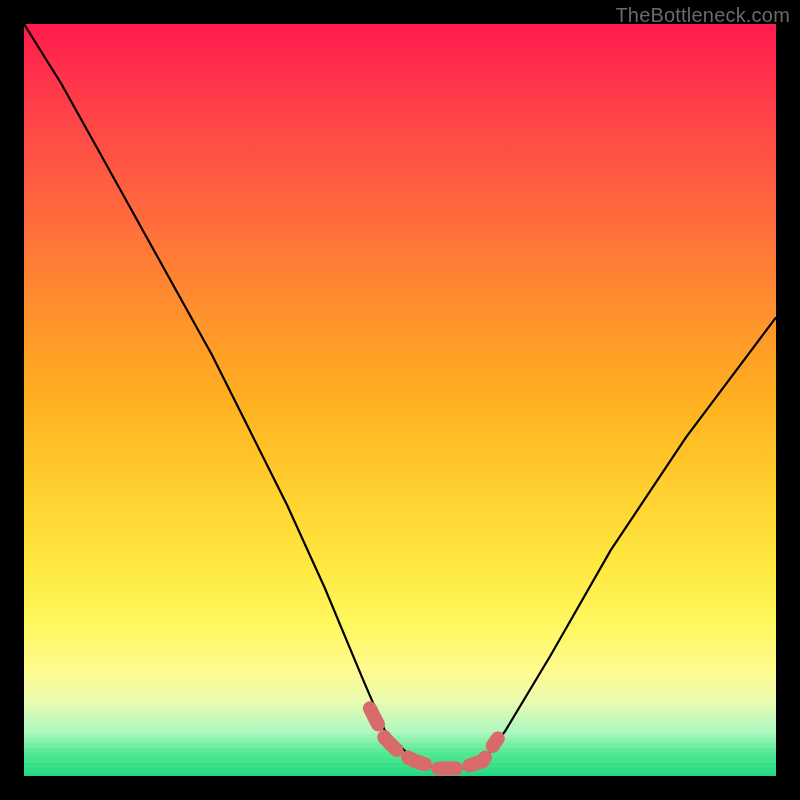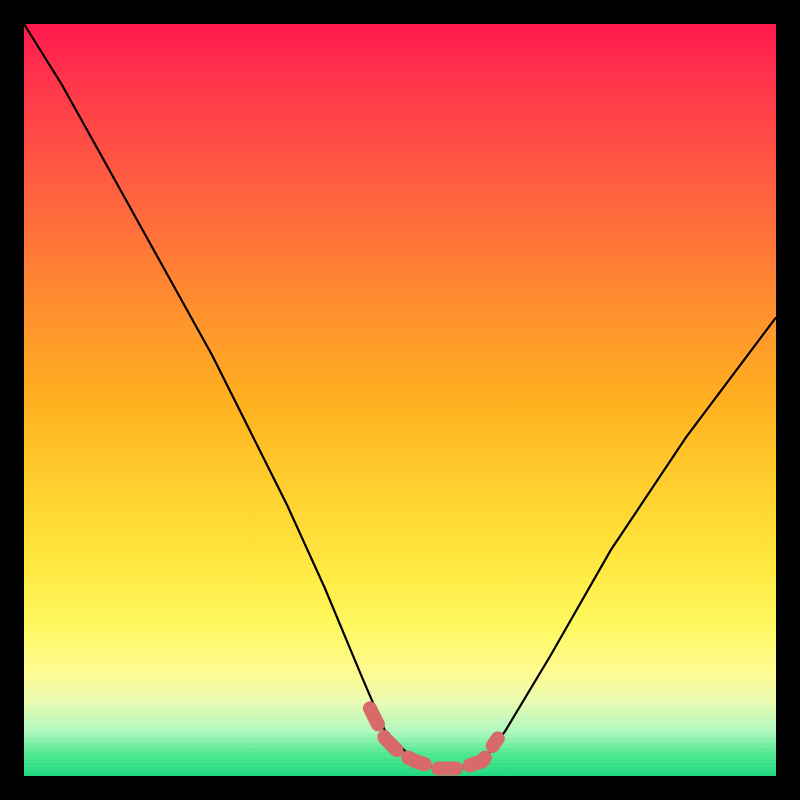--- a/index.html
+++ b/index.html
@@ -81,13 +81,14 @@
   <div class="plot-area">
     <div class="gradient"></div>
     <div class="bottom-bands"></div>
 
     <svg class="curve" viewBox="0 0 752 752" preserveAspectRatio="none">
       <path d="M0.0 0.0 L37.6 60.2 L75.2 127.8 L112.8 195.5 L150.4 263.2 L188.0 330.9 L225.6 406.1 L263.2 481.3 L300.8 564.0 L338.4 654.2 L361.0 706.9 L391.0 737.0 L413.6 744.5 L436.2 744.5 L458.7 737.0 L481.3 706.9 L526.4 631.7 L586.6 526.4 L661.8 413.6 L752.0 293.3" id="curvePath" fill="none" stroke="#000000" stroke-width="2.2"></path>
       <path d="M345.9 684.3 L361.0 714.4 L376.0 729.4 L391.0 737.0 L413.6 744.5 L436.2 744.5 L458.7 737.0 L473.8 714.4" id="hlPath" fill="none" stroke="#d86a6a" stroke-width="14" stroke-linecap="round" stroke-linejoin="round" stroke-dasharray="18 14"></path>
     </svg>
   </div>
 
+  <div class="watermark">TheBottleneck.com</div>
 </div>
 
 </body></html>

